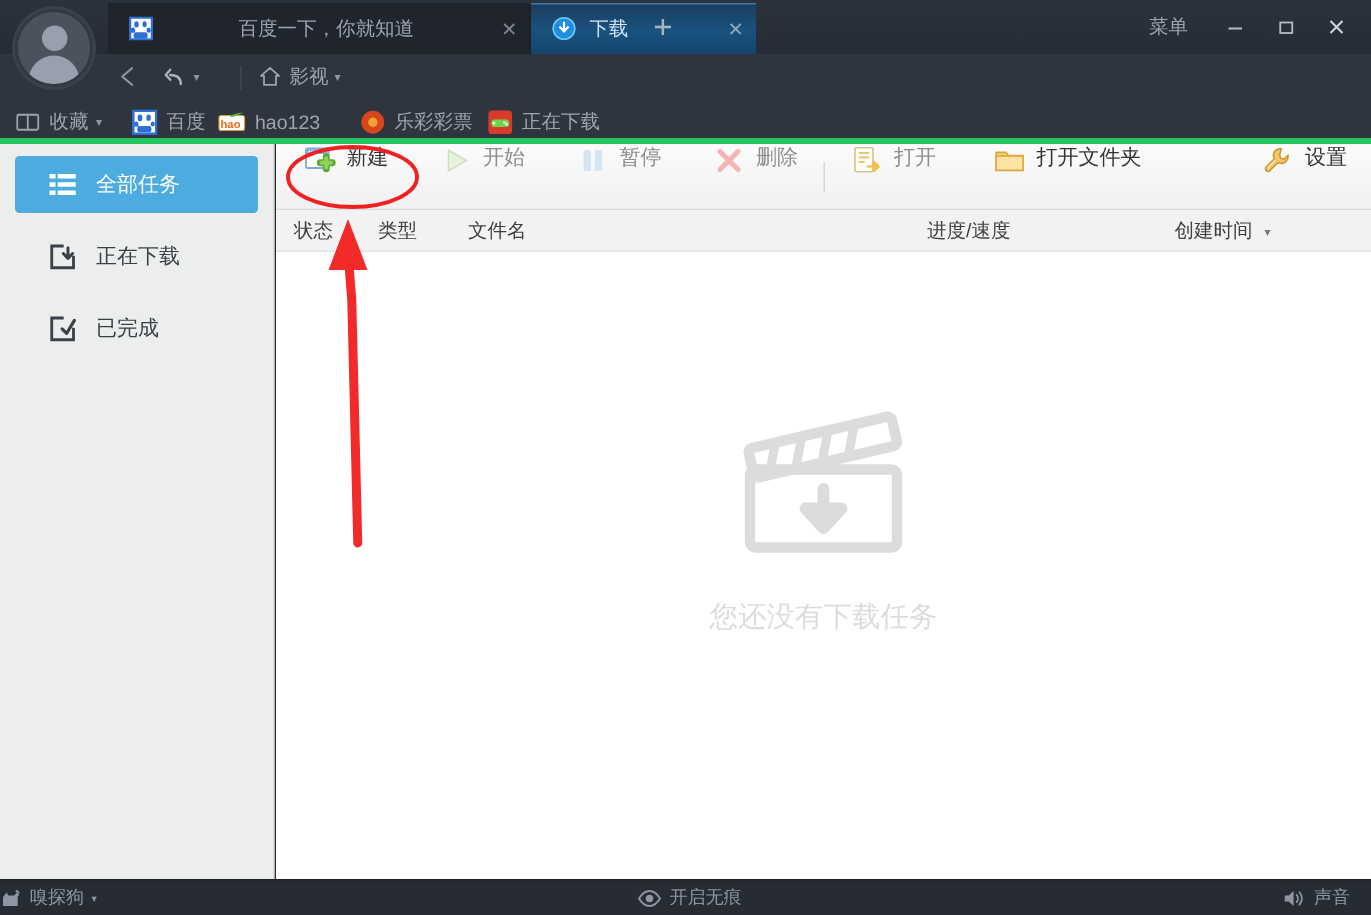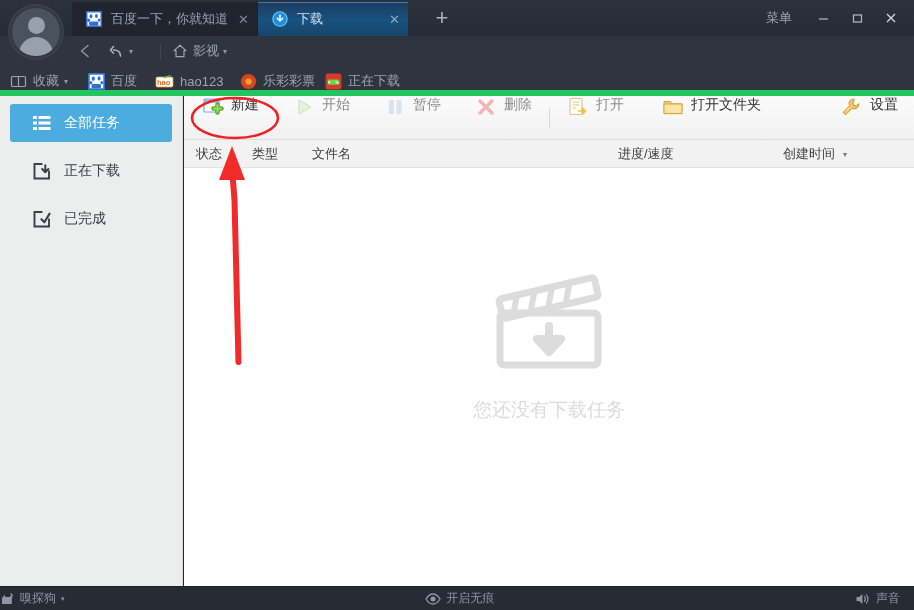--- a/index.html
+++ b/index.html
@@ -35,21 +35,21 @@
     content:""; position:absolute; left:50%; top:29px; width:34px; height:26px;
     margin-left:-17px; border-radius:17px 17px 0 0; background:#97a0ac;
   }
 
   .tabs { position:absolute; left:72px; top:0; height:36px; display:flex; align-items:flex-end; }
   .tab {
     position:relative; height:34px; display:flex; align-items:center;
     padding:0 8px 0 14px; min-width:150px;
     color:#9aa4b2; font-size:13px; cursor:default;
   }
-  .tab.inactive { background:#20252d; border-right:1px solid #1b1f26; }
+  .tab.inactive { background:#20252d; border-right:1px solid #1b1f26;gap:48px; }
   .tab.active {
     background: linear-gradient(180deg,#1c3c5e 0%, #19527f 55%, #14456b 100%);
     color:#cfe4f5;
     box-shadow: inset 0 1px 0 #3a7bb5;
   }
   .tab .tab-ico { width:16px; height:16px; margin-right:9px; flex:0 0 16px; }
   .tab .tab-label { white-space:nowrap; overflow:hidden; text-overflow:ellipsis; max-width:125px; }
   .tab .tab-close { margin-left:auto; padding-left:10px; font-size:13px; color:#7d8794; line-height:1; }
   .tab.active .tab-close { color:#8fa8bd; }
 
@@ -95,21 +95,21 @@
     display:flex; align-items:center; justify-content:center;
     color:#b9c1cb; font-size:14px;
   }
   .nav-right { position:absolute; left:682px; top:36px; height:30px; display:flex; align-items:center; }
   .nav-right .item { display:flex; align-items:center; color:#98a1ad; font-size:13px; margin-right:14px; }
   .nav-right .item .lbl { margin-left:6px; }
 
   
   .bkbar {
     position:absolute; left:0; top:66px; width:914px; height:30px;
-    background:#2f353f; border-bottom:6px solid #22c55e;
+    background:#2f353f; border-bottom:4px solid #22c55e;
   }
   .bk { position:absolute; top:0; height:30px; display:flex; align-items:center; color:#9aa4b2; font-size:13px; }
   .bk .lbl { margin-left:6px; }
   .bk .dd { margin-left:5px; font-size:8px; color:#8d96a2; }
 
   
   .sidebar {
     position:absolute; left:0; top:96px; width:183px; bottom:24px;
     background:#eceded; border-right:1px solid #d7d8d8;
   }
@@ -147,20 +147,21 @@
     background:#f2f2f2; border-bottom:1px solid #e2e2e2;
     color:#3f3f3f; font-size:13px;
   }
   .col { position:absolute; top:0; height:28px; display:flex; align-items:center; }
   .col .sortcaret { margin-left:8px; font-size:8px; color:#777; }
 
   .empty {
     position:absolute; left:0; right:0; top:73px; bottom:0;
     display:flex; flex-direction:column; align-items:center; justify-content:flex-start;
     padding-top:105px;
+    font-family:Liberation Mono, monospace;
   }
   .empty .etext { margin-top:14px; color:#dcdcdc; font-size:19px; }
 
   
   .statusbar {
     position:absolute; left:0; bottom:0; width:914px; height:24px;
     background:#272c34; border-top:1px solid #1d222a;
     display:flex; align-items:center; justify-content:space-between;
   }
   .st-item { display:flex; align-items:center; color:#8d96a2; font-size:12px; margin-right:14px; }
@@ -317,21 +318,21 @@
           <rect x="1.6" y="1.6" width="12.8" height="12.8" fill="#ffffff"></rect>
         <ellipse cx="5" cy="5.3" rx="1.5" ry="2.1" fill="#2d6fd4"></ellipse>
           <ellipse cx="10.4" cy="5.1" rx="1.4" ry="2" fill="#2d6fd4"></ellipse>
         <ellipse cx="2.7" cy="9.2" rx="1.4" ry="1.7" fill="#2d6fd4"></ellipse>
           <ellipse cx="13" cy="9.1" rx="1.3" ry="1.6" fill="#2d6fd4"></ellipse>
         <path d="M4.7 10.4h6.1c.85 0 1.4.65 1.4 1.5v1c0 .85-.55 1.45-1.4 1.45H4.7c-.85 0-1.4-.6-1.4-1.45v-1c0-.85.55-1.5 1.4-1.5z" fill="#2d6fd4"></path>
       </svg>
       <span class="lbl">百度</span>
     </div>
 
-    <div class="bk" style="left:155px">
+    <div class="bk" style="left:145px">
       <svg width="19" height="17" viewBox="0 0 19 17">
         <rect x="1" y="4" width="17" height="10" rx="1.5" fill="#fff" stroke="#e0a030" stroke-width="0.8"></rect>
         <path d="M8 4.5c2.5-1.5 5.5-2.2 9-2.5-2.5 1.6-5 2.5-7.5 3z" fill="#52b648"></path>
         <text x="2" y="12.4" font-family="Liberation Sans, sans-serif" font-size="7.5" font-weight="bold" fill="#e86a1c">hao</text>
       </svg>
       <span class="lbl">hao123</span>
     </div>
 
     <div class="bk" style="left:240px">
       <svg width="17" height="17" viewBox="0 0 17 17">

